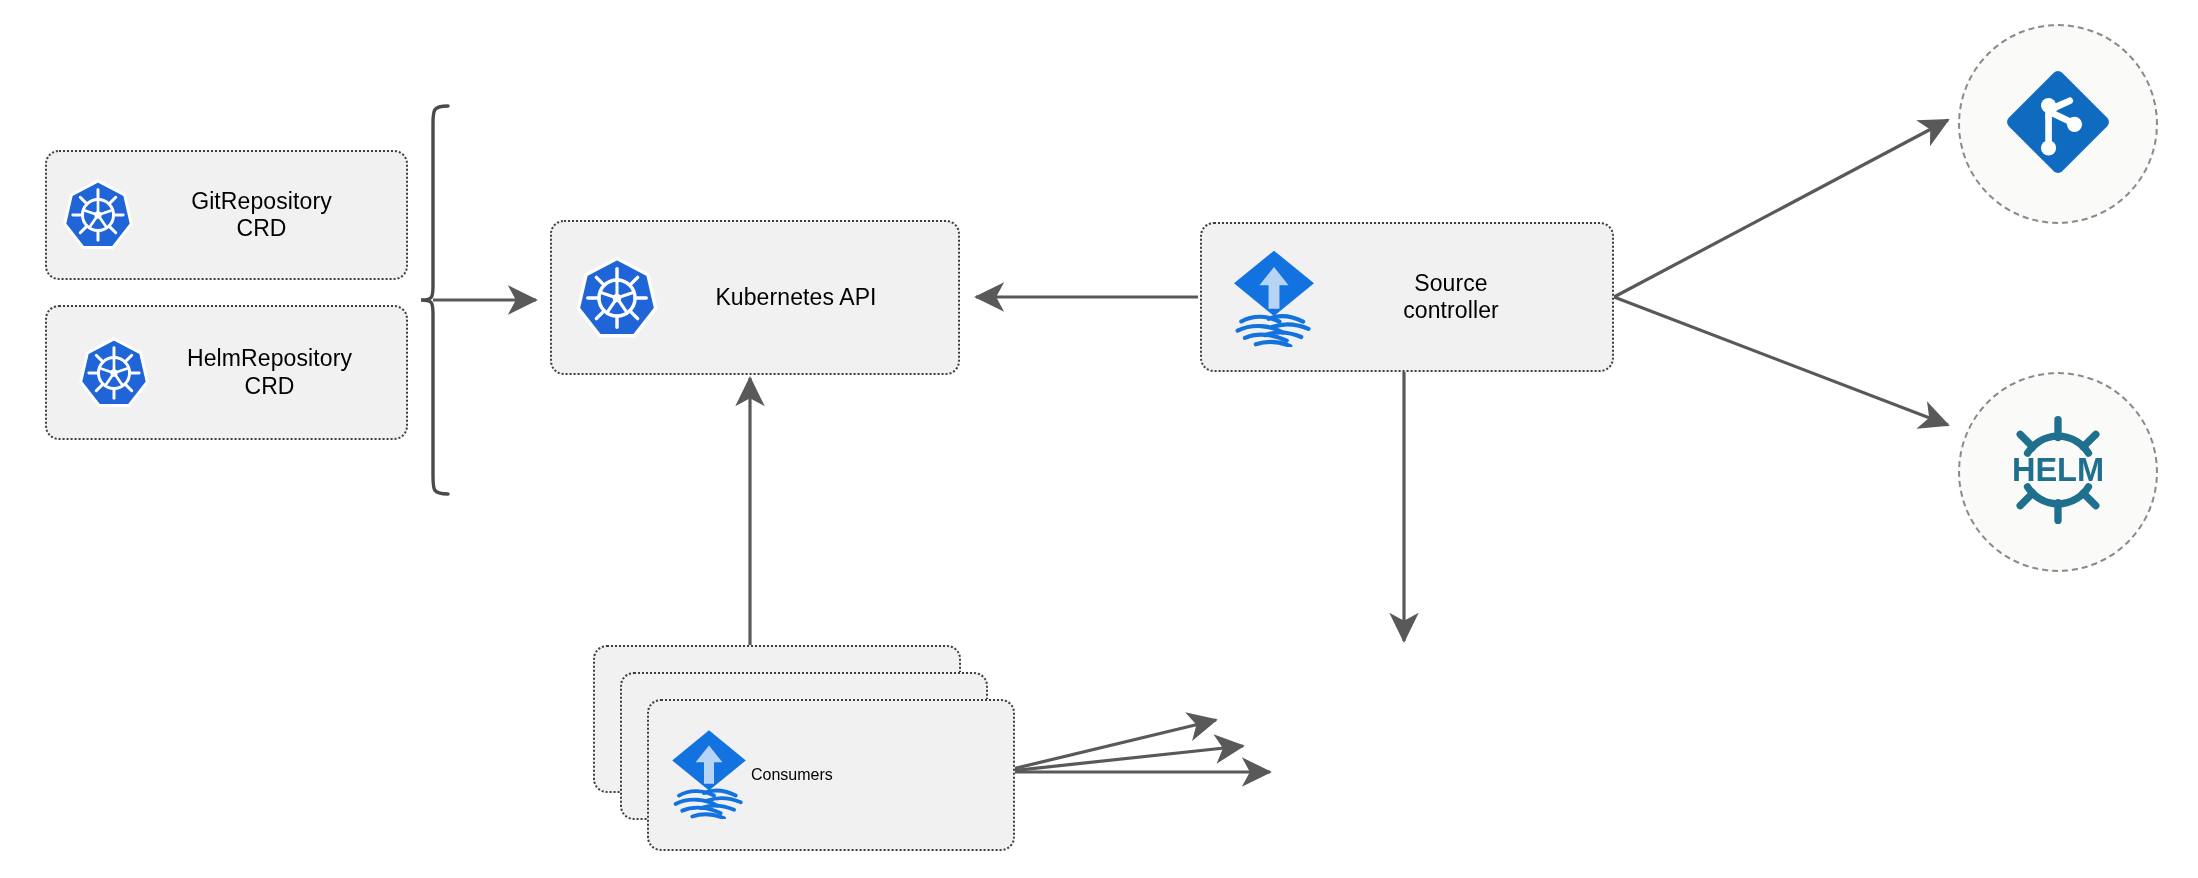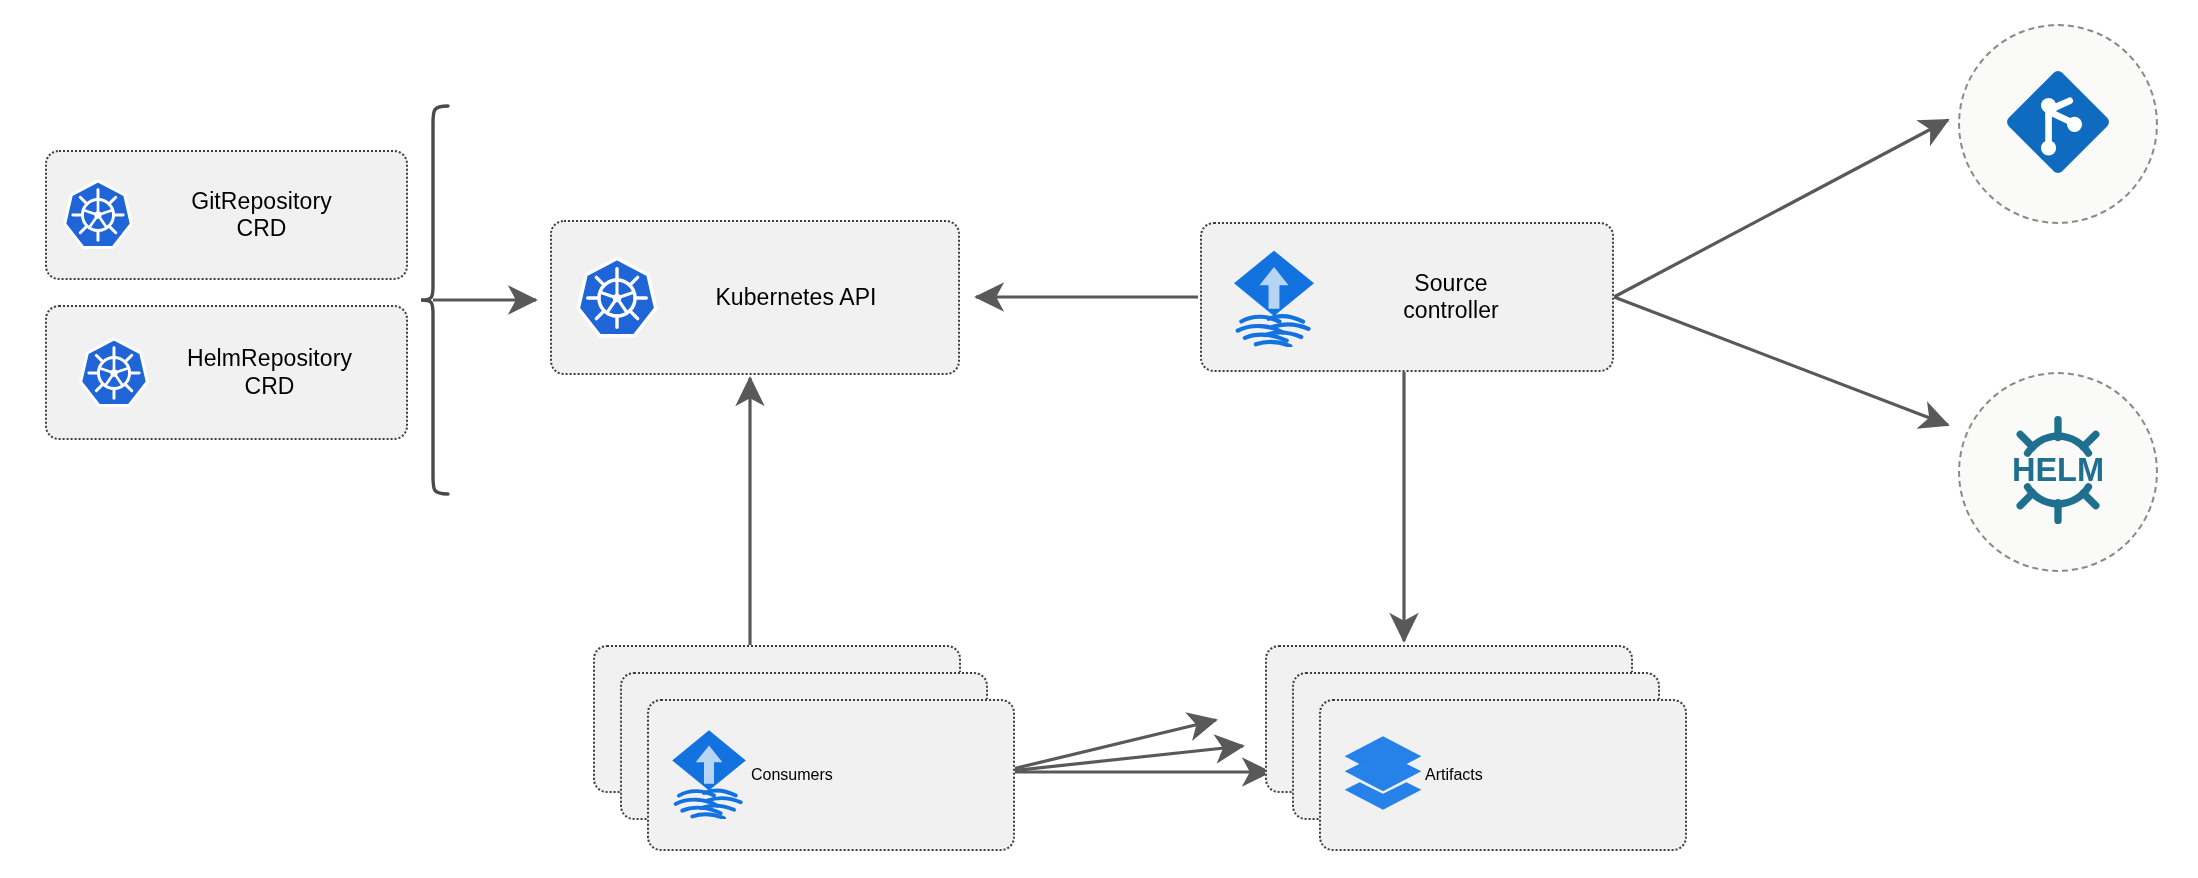--- a/index.html
+++ b/index.html
@@ -208,35 +208,20 @@
             <path d="M44,79 C56,74 70,76 82,82"></path>
             <path d="M48,88 C62,83 76,85 88,90"></path>
             <path d="M40,97 C54,92 68,94 80,99"></path>
           </g>
         </svg>
       </span>
       <span class="lbl">Consumers</span>
     </div>
   </div>
 
-  <div class="stackwrap" style="left:1240px;top:645px;width:420px;height:208px;">
-    <div class="sc back" style="left:0px;top:0px;width:368px;height:148px;"></div>
-    <div class="sc mid" style="left:27px;top:27px;width:368px;height:148px;"></div>
-    <div class="sc front" style="left:54px;top:54px;width:368px;height:152px;padding:0 24px 0 20px;">
-      <span class="ico">
-        <svg width="84" height="80" viewBox="0 0 100 96">
-          <polygon points="50,4 96,28 50,52 4,28" fill="#2681e8"></polygon>
-          <polygon points="50,36 78,50 50,64 22,50" fill="#2681e8"></polygon>
-          <path d="M4,46 L22,37 L50,51 L78,37 L96,46 L50,70 Z" fill="#2681e8"></path>
-          <path d="M4,68 L22,59 L50,73 L78,59 L96,68 L50,92 Z" fill="#2681e8"></path>
-        </svg>
-      </span>
-      <span class="lbl">Artifacts</span>
-    </div>
-  </div>
 
   <div class="circ" style="left:1958px;top:24px;width:200px;height:200px;">
     <span>
       <svg width="118" height="118" viewBox="0 0 100 100">
         <rect x="18" y="18" width="64" height="64" rx="5" ry="5" transform="rotate(45 50 50)" fill="#0f6bc0"></rect>
         <g stroke="#ffffff" stroke-width="5.6" fill="none" stroke-linecap="round">
           <line x1="42" y1="70" x2="42" y2="38"></line>
           <path d="M42,46 C42,38 52,36 60,32"></path>
         </g>
         <circle cx="42" cy="72" r="6.4" fill="#ffffff"></circle>

